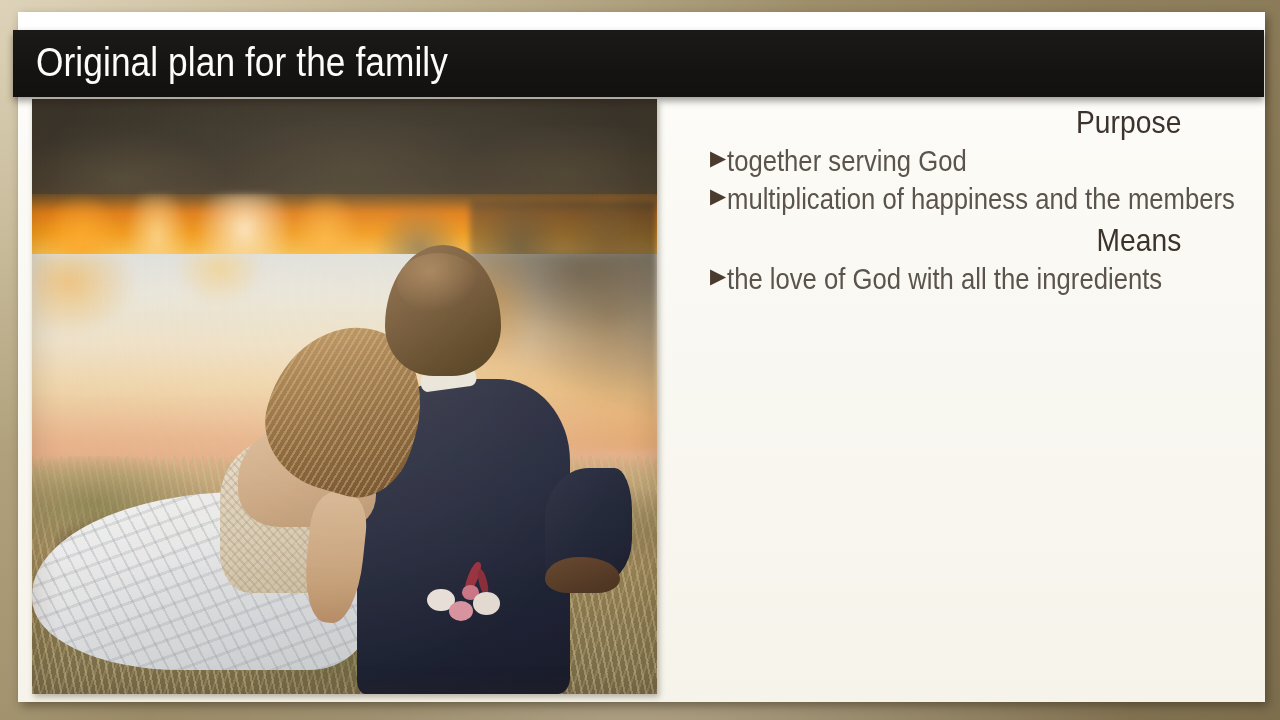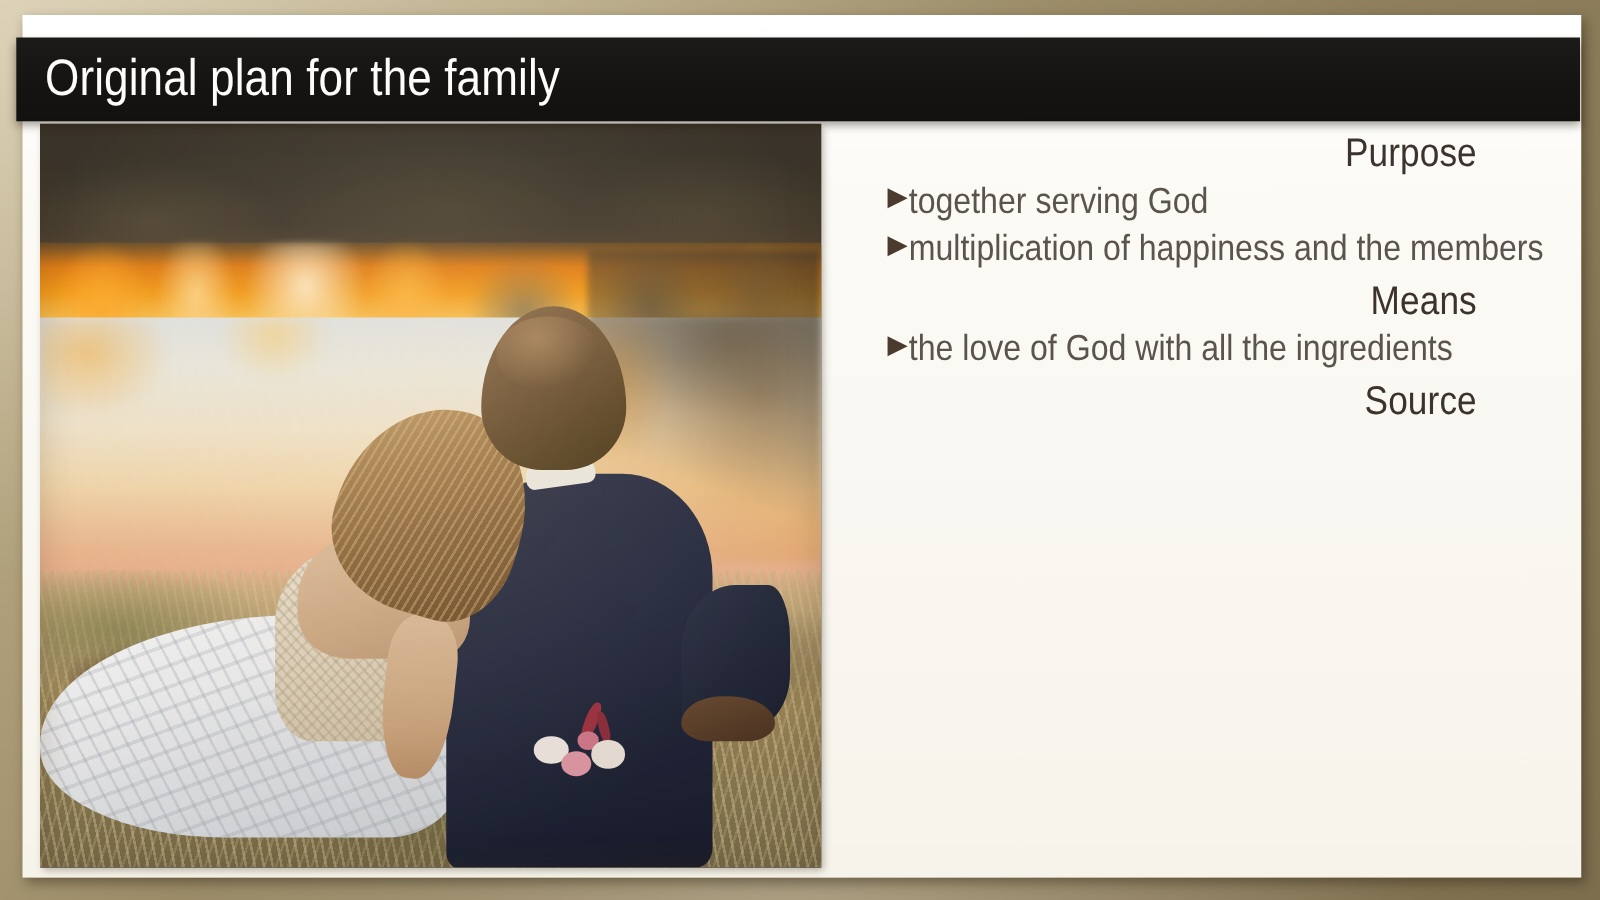--- a/index.html
+++ b/index.html
@@ -370,18 +370,15 @@
     </div>
 
     <div>
       <div class="head">Means</div>
       <div class="bullet-row">
         <span class="bullet-mark">▶</span>
         <span class="bullet-text">the love of God with all the ingredients</span>
       </div>
     </div>
 
-    <div>
-      <div class="head">Source</div>
-    </div>
 
   </div>
 </div>
 
 </body></html>

